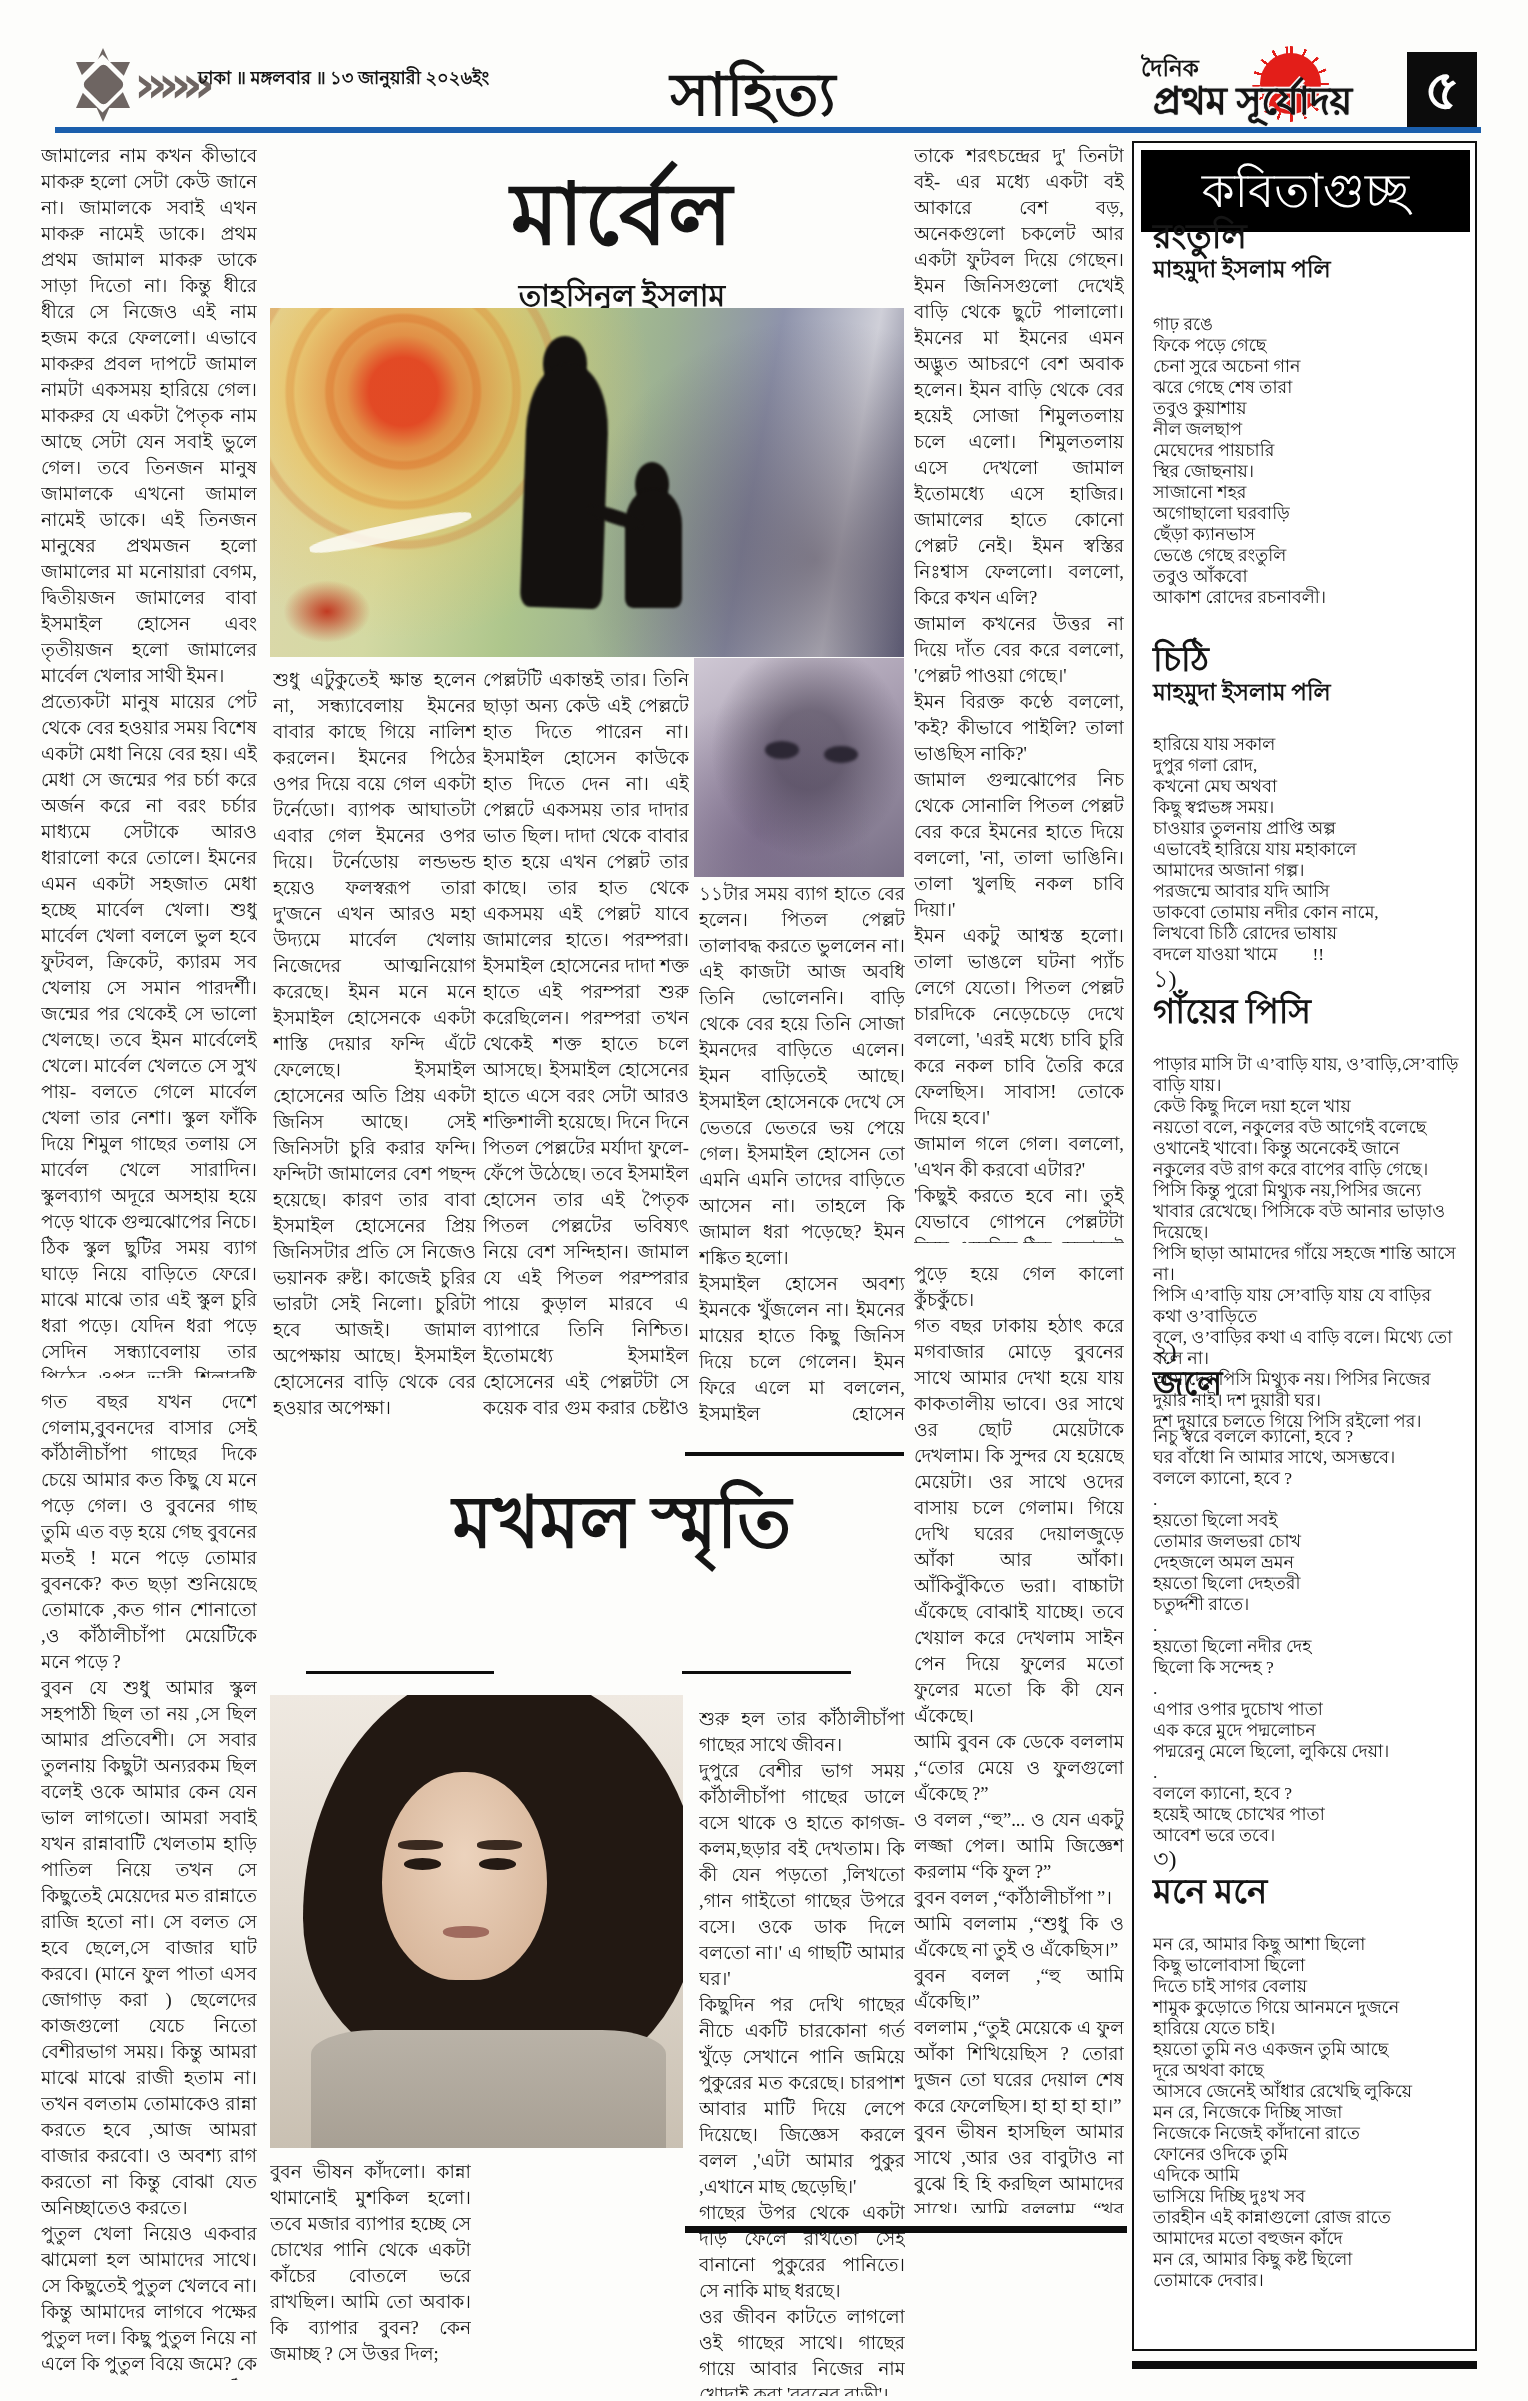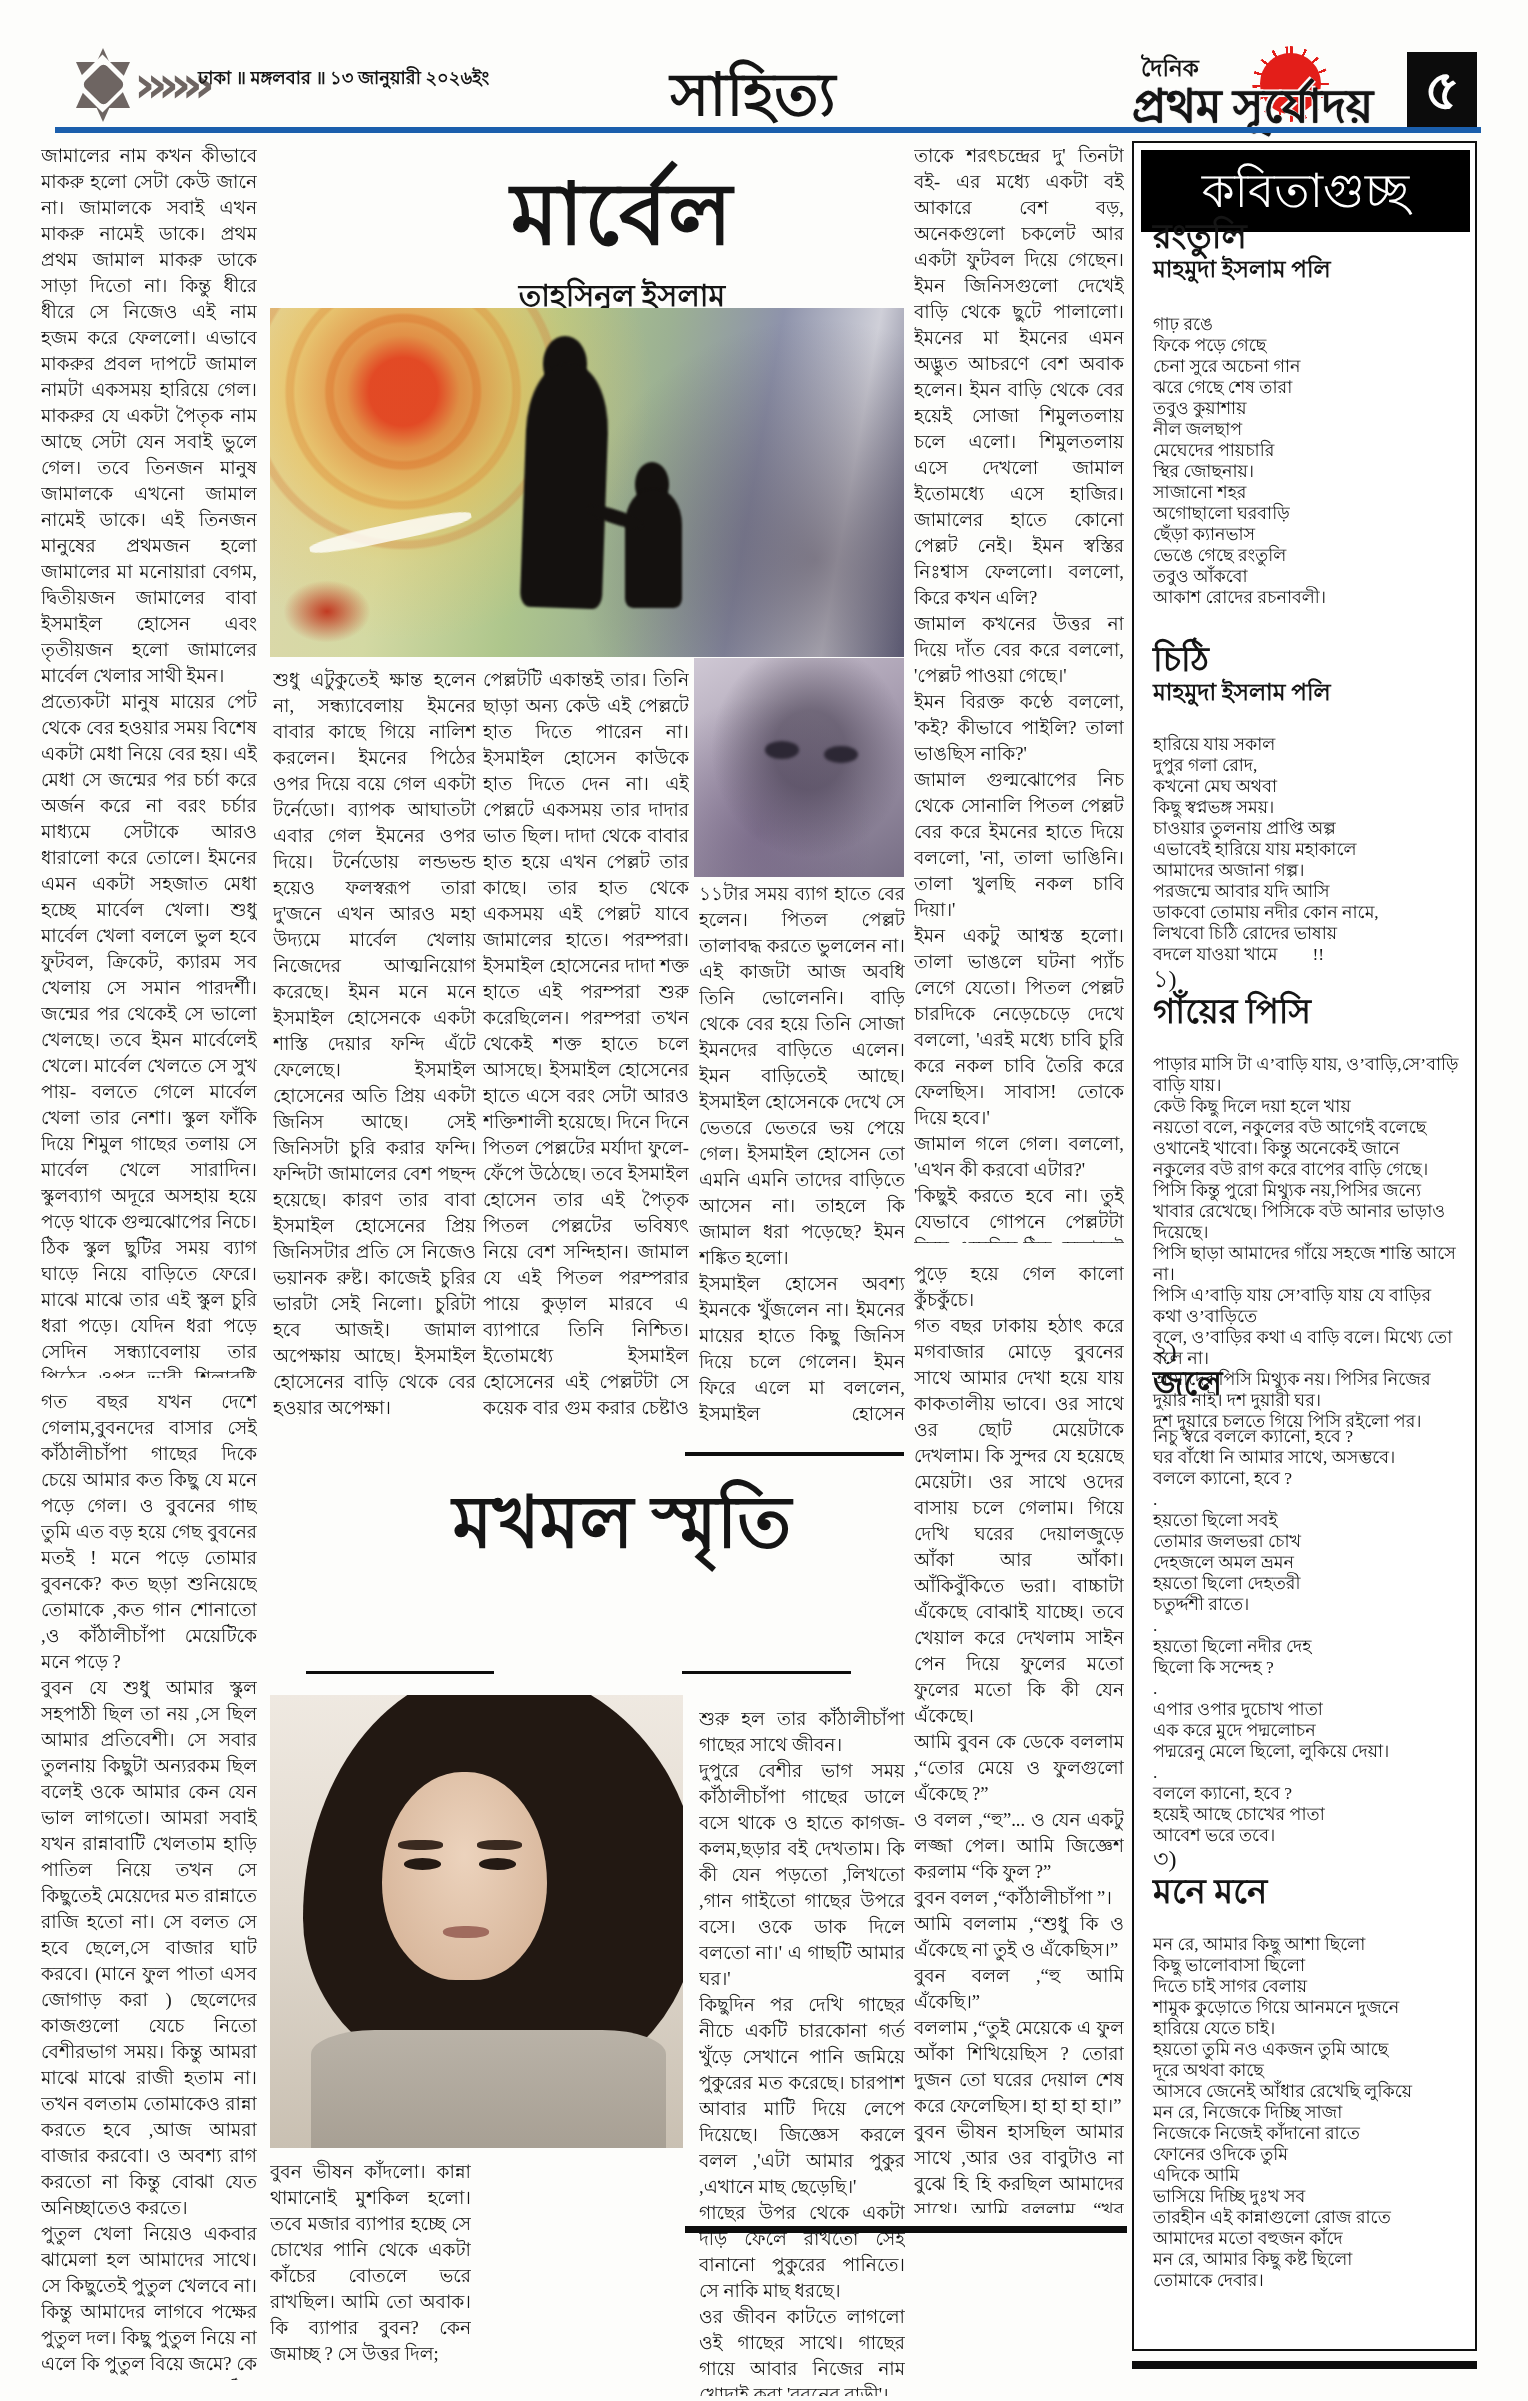--- a/index.html
+++ b/index.html
@@ -14,21 +14,21 @@
   .star-core{position:absolute;left:12px;top:15.3px;width:41px;height:41px;background:#fdfdfb;transform:rotate(45deg);}
   .star-diamond{position:absolute;left:17.5px;top:21px;width:31px;height:31px;background:#6e6562;transform:rotate(45deg);border-radius:5.5px;}
   .chevrons{position:absolute;left:64px;top:4.4px;font:700 52px/65px "DejaVu Sans",sans-serif;color:#6e6562;letter-spacing:-9.8px;}
   .dateline{position:absolute;left:198px;top:64px;font-size:18px;font-weight:700;white-space:nowrap;}
   .section-title{position:absolute;left:622px;top:50px;width:262px;text-align:center;font-size:59px;font-weight:700;}
   .masthead{position:absolute;left:1108px;top:49px;width:289px;height:82px;}
   .sun{position:absolute;left:152px;top:4.4px;width:61px;height:61px;background:#e31e19;border-radius:50%;}
   .sun::before{content:"";position:absolute;left:-7.6px;top:-7.6px;right:-7.6px;bottom:-7.6px;border-radius:50%;
        background:repeating-conic-gradient(#e31e19 0 4deg,transparent 4deg 22deg);-webkit-mask:radial-gradient(circle,transparent 55%,#000 56%);mask:radial-gradient(circle,transparent 55%,#000 56%);}
   .masthead-pre{position:absolute;left:33px;top:1.1px;font-size:23px;font-weight:700;}
-  .masthead-main{position:absolute;left:0;top:22px;width:289px;text-align:center;font-size:46px;font-weight:900;
+  .masthead-main{position:absolute;left:0;top:22px;width:289px;text-align:center;font-size:38px;font-weight:900;
        text-shadow:0 0 1.1px #000, 1.6px 1.6px 0 #fff, -1.6px -1.6px 0 #fff;}
   .pagenum{position:absolute;left:1407px;top:52px;width:70px;height:78px;background:#0c0c0c;color:#fff;
        text-align:center;font-size:55px;line-height:78px;font-weight:700;}
   .rule-blue{position:absolute;left:55px;top:127px;width:1426px;height:5.5px;background:#1b5fad;}
   
   .col{position:absolute;font-size:18.6px;line-height:26px;text-align:justify;overflow:hidden;}
   .col p{margin:0;}
   .headline1{position:absolute;left:338px;top:148px;width:568px;text-align:center;font-size:86px;font-weight:800;letter-spacing:1.1px;}
   .byline1{position:absolute;left:338px;top:272px;width:568px;text-align:center;font-size:30px;font-weight:700;}
   .headline2{position:absolute;left:338px;top:1467px;width:568px;text-align:center;font-size:72px;font-weight:800;}

